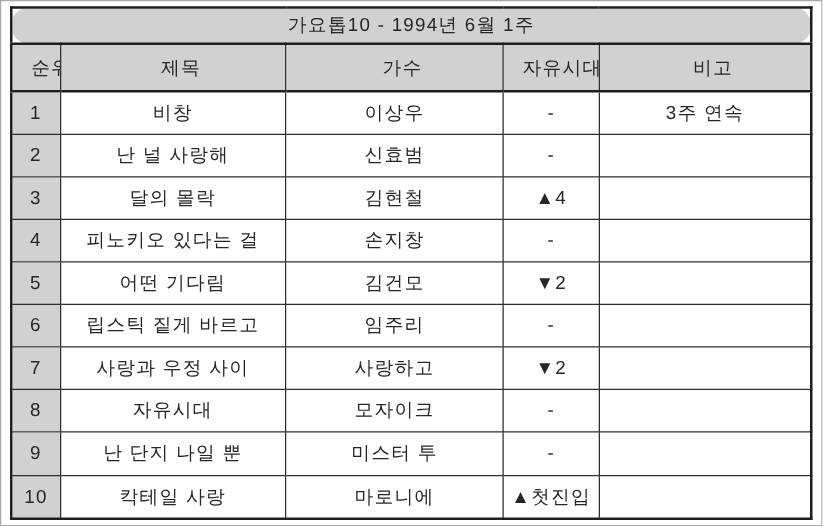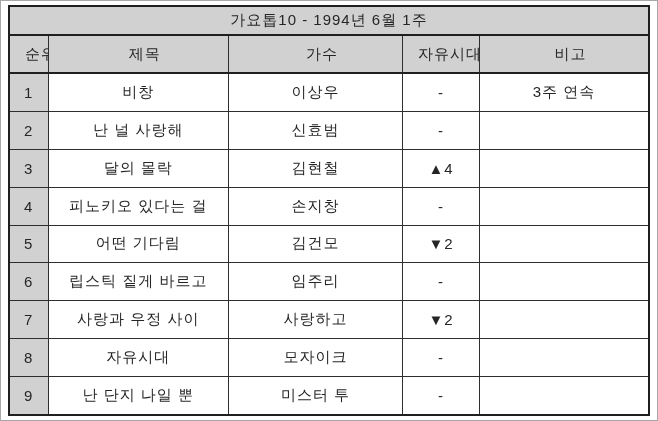--- a/index.html
+++ b/index.html
@@ -32,20 +32,21 @@
     font-weight: normal;
     letter-spacing: 1px;
     padding: 0 2px;
     overflow: hidden;
     white-space: nowrap;
   }
   .shaded { background: #d1d1d1; }
   tr.title-row td {
     height: 27px;
     border-bottom: 2px solid #1f1f1f;
+    border-radius: 14px;
   }
   tr.header-row th {
     height: 36px;
     border-bottom: 2px solid #1f1f1f;
     padding-left: 15px;
   }
   td.change-cell { letter-spacing: 0; }
 </style>
 </head>
 <body>
@@ -126,15 +127,22 @@
         <td class="change-cell">-</td>
         <td></td>
       </tr>
       <tr>
         <td class="shaded">9</td>
         <td>난 단지 나일 뿐</td>
         <td>미스터 투</td>
         <td class="change-cell">-</td>
         <td></td>
       </tr>
+      <tr>
+        <td class="shaded">10</td>
+        <td>칵테일 사랑</td>
+        <td>마로니에</td>
+        <td class="change-cell">▲첫진입</td>
+        <td></td>
+      </tr>
     </tbody>
   </table>
 </div>
 
 </body></html>

